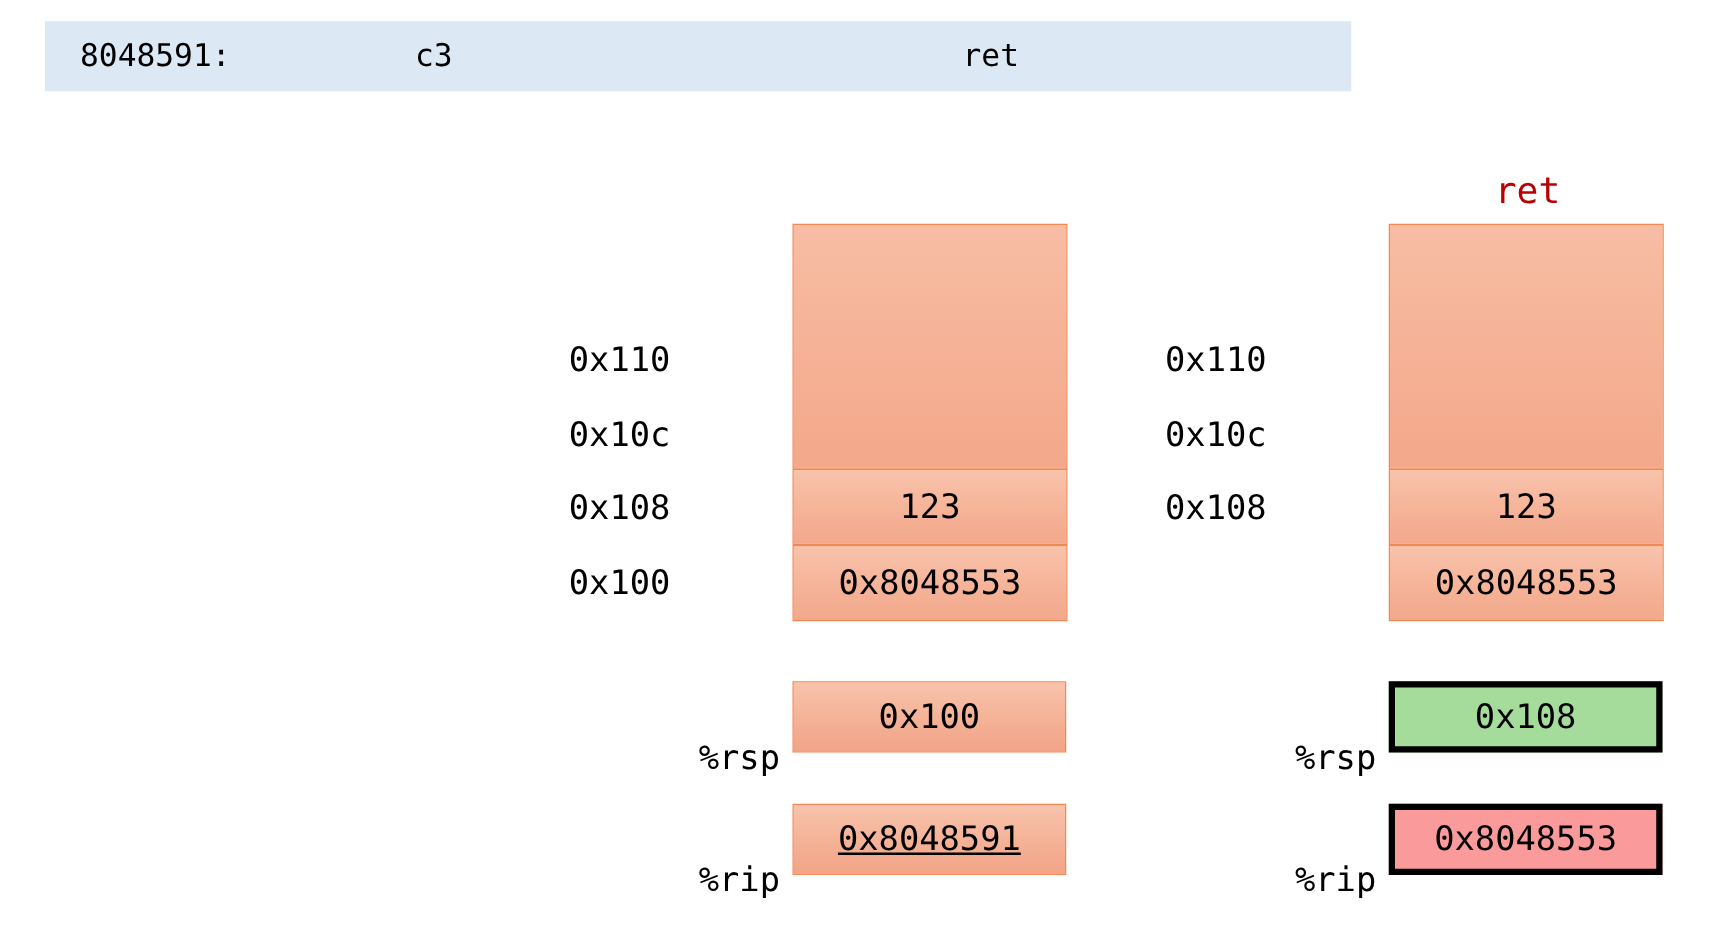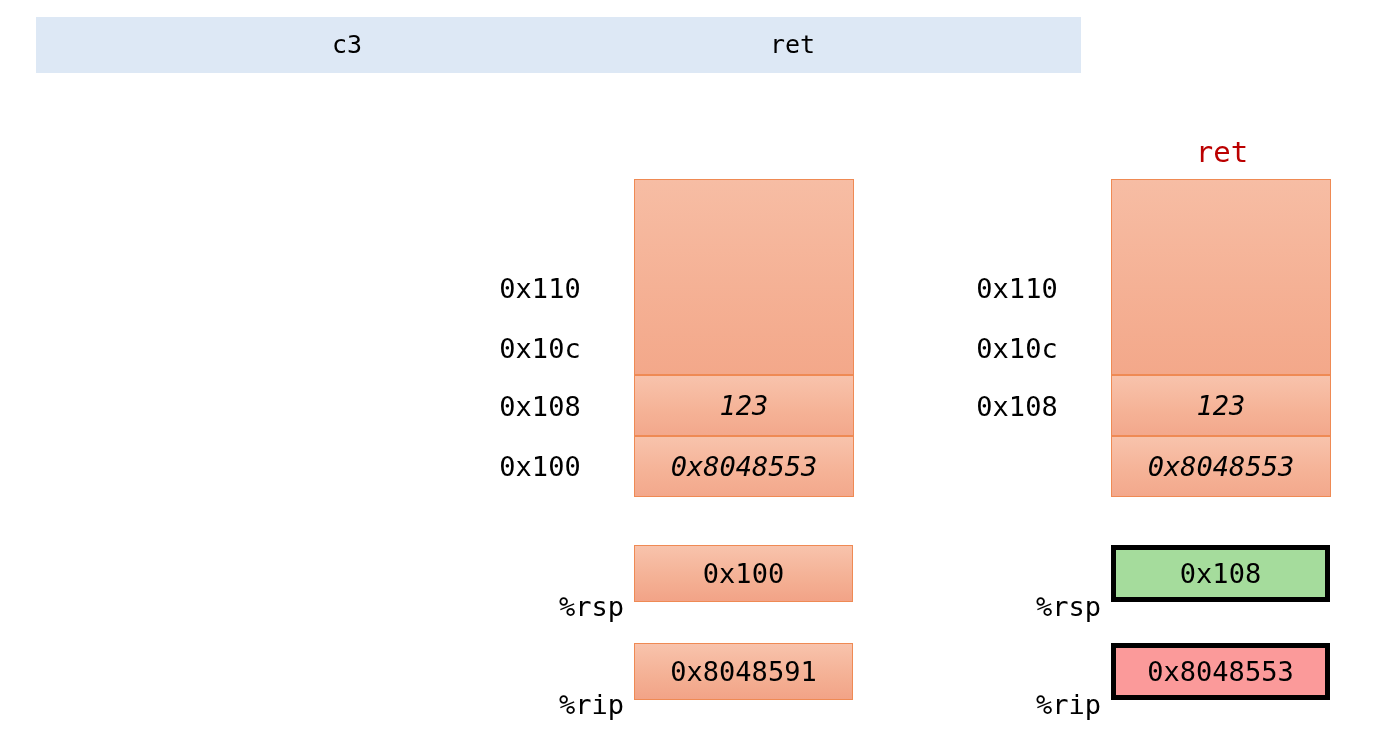--- a/index.html
+++ b/index.html
@@ -61,28 +61,27 @@
     background: linear-gradient(to bottom, #f8c3ac 0%, #f5b296 60%, #f3a88c 100%);
     display: flex;
     align-items: center;
     justify-content: center;
   }
   .stack-cell-text {
     font-family: "DejaVu Sans Mono", "Liberation Mono", monospace;
     font-size: 27px;
     color: #000000;
     white-space: pre;
-    font-style: italic;
   }
 
   
   .addr-label {
     position: absolute;
     width: 170px;
-    text-align: center;
+    text-align: left;
     font-family: "DejaVu Sans Mono", "Liberation Mono", monospace;
     font-size: 27px;
     color: #000000;
     white-space: pre;
   }
 
   
   .reg-name {
     position: absolute;
     width: 130px;
@@ -129,20 +128,21 @@
     color: #bb0000;
     white-space: pre;
     text-align: center;
     width: 220px;
   }
 </style>
 </head>
 <body>
 
 <div class="disasm-bar">
+  <div class="disasm-cell disasm-addr">8048591:</div>
   <div class="disasm-cell disasm-bytes">c3</div>
   <div class="disasm-cell disasm-mnem">ret</div>
 </div>
 
 <div>
 
   <div class="addr-label" style="left:455px; top:273px;">0x110</div>
   <div class="addr-label" style="left:455px; top:333px;">0x10c</div>
   <div class="addr-label" style="left:455px; top:391px;">0x108</div>
   <div class="addr-label" style="left:455px; top:451px;">0x100</div>
@@ -158,21 +158,21 @@
       <span class="stack-cell-text">0x8048553</span>
     </div>
   </div>
 
   <div class="reg-name" style="left:494px; top:559px;">%rsp</div>
   <div class="reg-box reg-plain" style="left:634px; top:545px;">
     <span class="reg-val">0x100</span>
   </div>
 
   <div class="reg-name" style="left:494px; top:657px;">%rip</div>
-  <div class="reg-box reg-plain" style="left:634px; top:643px;">
+  <div class="reg-box reg-plain" style="left:634px; top:643px;text-decoration:underline;">
     <span class="reg-val">0x8048591</span>
   </div>
 </div>
 
 <div>
 
   <div class="step-caption" style="left:1112px; top:135px;">ret</div>
 
   <div class="addr-label" style="left:932px; top:273px;">0x110</div>
   <div class="addr-label" style="left:932px; top:333px;">0x10c</div>

